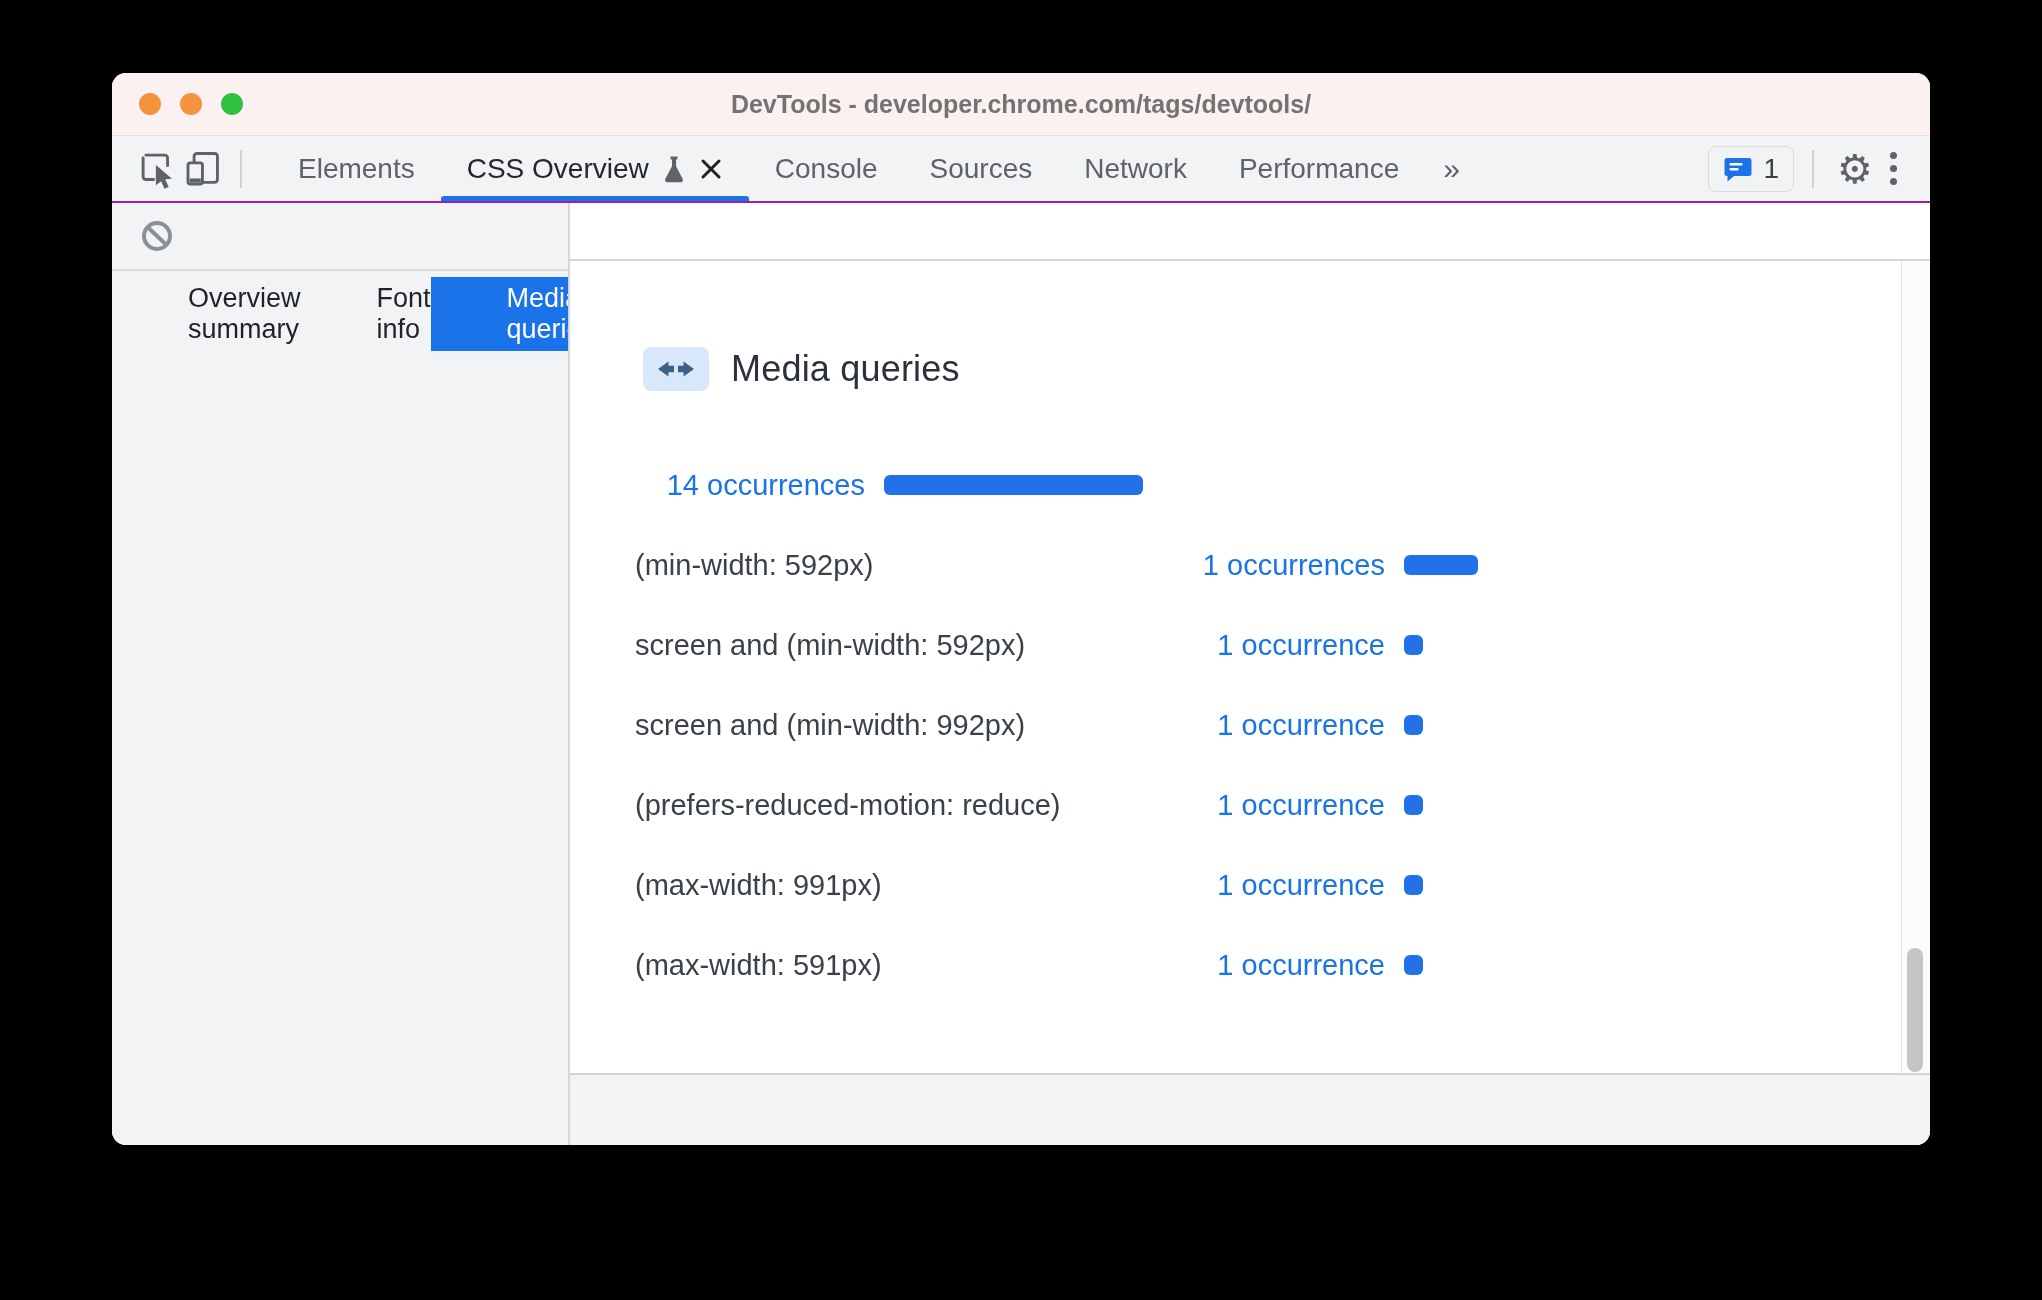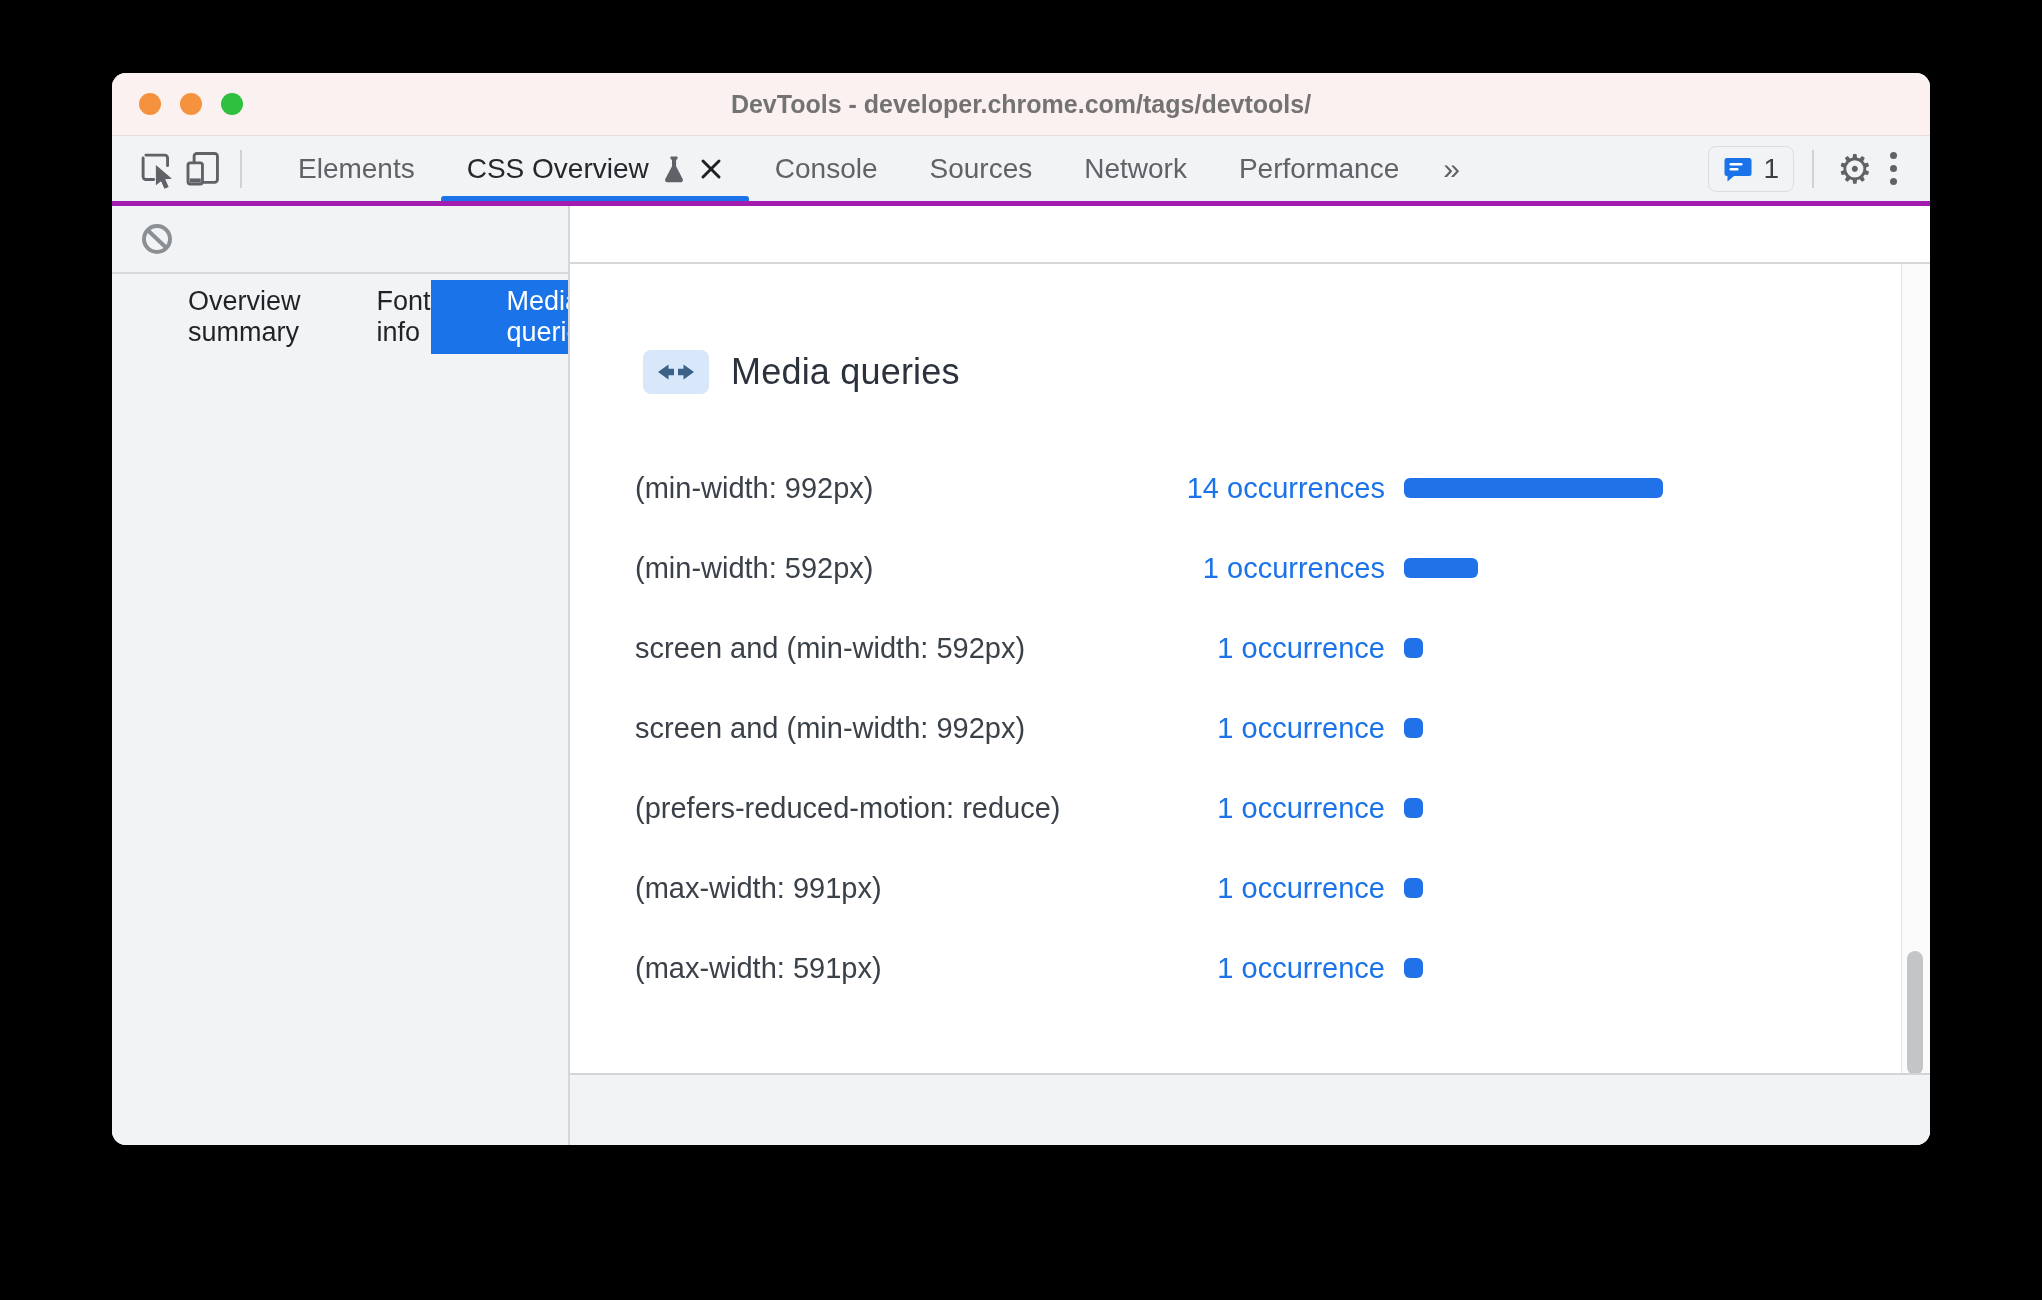--- a/index.html
+++ b/index.html
@@ -8,21 +8,21 @@
   .window{position:absolute;left:112px;top:73px;width:1818px;height:1072px;background:#fff;
           border-radius:14px;overflow:hidden;box-shadow:0 30px 90px rgba(0,0,0,.65);
           display:flex;flex-direction:column;}
   
   .titlebar{height:62px;min-height:62px;background:#fbf1f1;position:relative;
             display:flex;align-items:center;border-bottom:1px solid #e9dfdf;}
   .traffic{position:absolute;left:27px;top:0;height:62px;display:flex;align-items:center;gap:19px;}
   .light{width:22px;height:22px;border-radius:50%;display:inline-block;}
   .title{width:100%;text-align:center;font-size:25px;font-weight:bold;color:#737373;}
   
-  .tabbar{height:65px;min-height:65px;background:#f1f3f4;border-bottom:5px solid #a21caf;
+  .tabbar{height:65px;min-height:65px;background:#f1f3f4;border-bottom:2px solid #a21caf;
           display:flex;align-items:stretch;padding:0 0 0 22px;}
   .iconbtn{width:46px;display:flex;align-items:center;justify-content:center;flex:none;}
   .vdiv{width:2px;height:38px;background:#d0d1d3;align-self:center;margin:0 14px;flex:none;}
   .vdiv2{width:2px;height:38px;background:#d0d1d3;align-self:center;margin:0 18px;flex:none;}
   .tab-strip{display:flex;align-items:stretch;margin-left:16px;}
   .tab{position:relative;display:flex;align-items:center;gap:12px;padding:0 26px;
        font-size:28px;color:#5f6368;cursor:default;}
   .tab.active{color:#24282c;justify-content:space-between;}
   .tab .underline{display:none;}
   .tab.active .underline{display:block;position:absolute;left:0;right:0;bottom:0;height:5px;
@@ -193,21 +193,20 @@
               <svg width="38" height="20" viewBox="0 0 38 20">
                 <path d="M1 10 L11.5 2.5 L11.5 6.8 L17 6.8 L17 13.2 L11.5 13.2 L11.5 17.5 Z" fill="#3c6186"></path>
                 <path d="M37 10 L26.5 2.5 L26.5 6.8 L21 6.8 L21 13.2 L26.5 13.2 L26.5 17.5 Z" fill="#3c6186"></path>
               </svg>
             </span>
             <h1>Media queries</h1>
           </div>
 
           <div class="rows">
               <div class="mq-row">
-    <span class="mq-query">(min-width: 992px)</span>
     <span class="mq-link">14 occurrences</span>
     <span class="mq-bar" style="width: 259px; background: rgb(33, 114, 232);"></span>
   </div>
               <div class="mq-row">
     <span class="mq-query">(min-width: 592px)</span>
     <span class="mq-link">1 occurrences</span>
     <span class="mq-bar" style="width: 74px; background: rgb(33, 114, 232);"></span>
   </div>
               <div class="mq-row">
     <span class="mq-query">screen and (min-width: 592px)</span>

